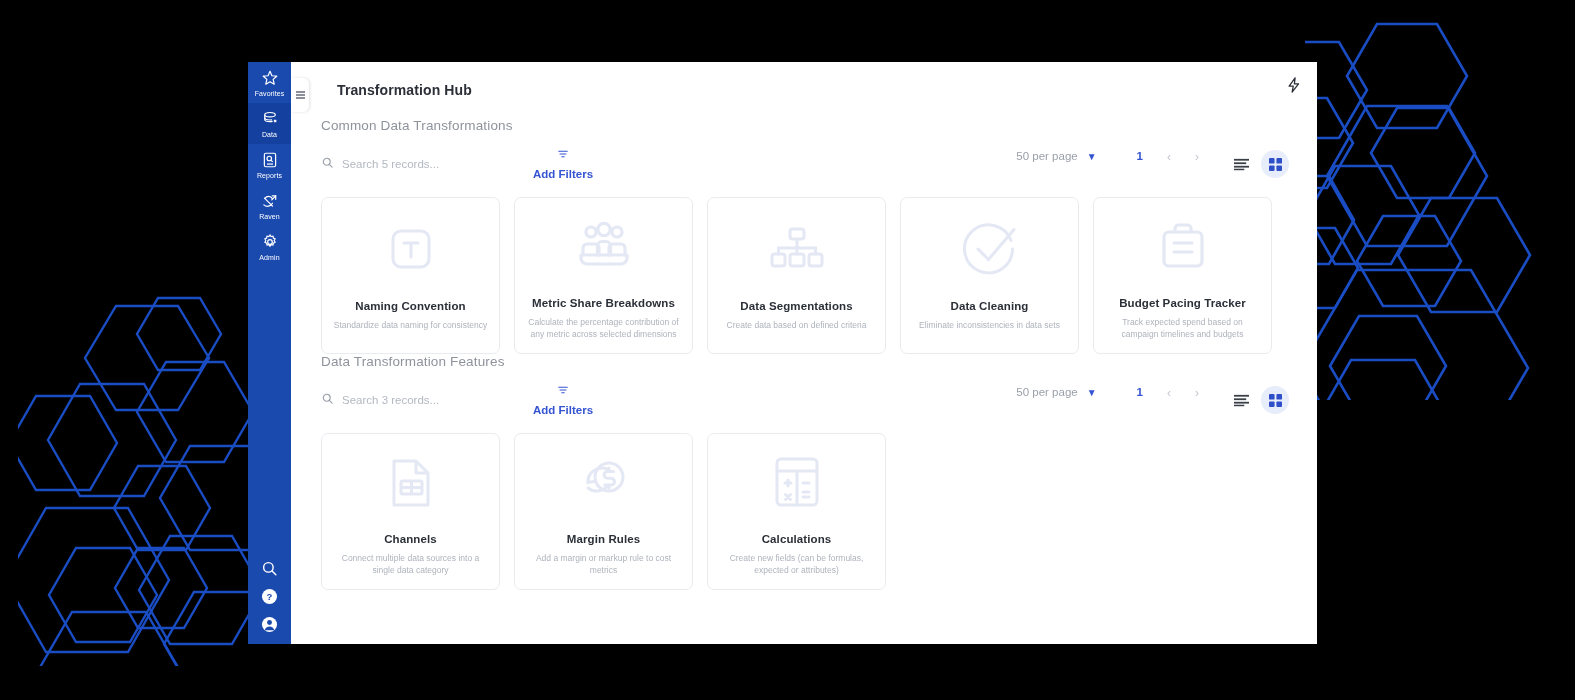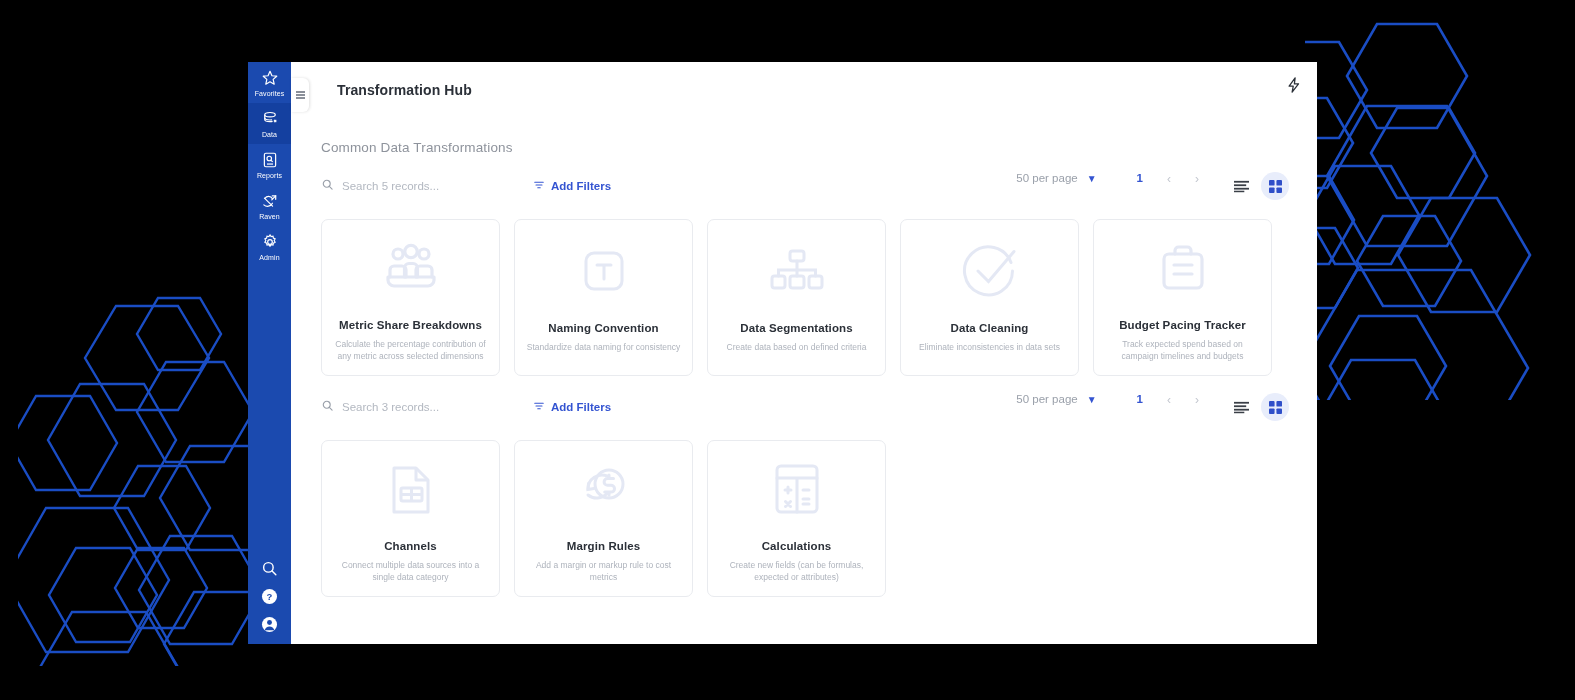--- a/index.html
+++ b/index.html
@@ -64,38 +64,38 @@
     height: 56px; display: flex; align-items: center;
     padding-left: 46px; padding-right: 18px; position: relative;
   }
   #page-title { font-size: 14px; font-weight: 700; color: #2b3038; letter-spacing: .1px; }
   #bolt-btn { position: absolute; right: 14px; top: 14px; width: 18px; height: 20px; cursor: pointer; }
 
   .inner { padding: 0 28px 0 30px; }
 
   .section-title {
     font-size: 13.5px; color: #8e939c; font-weight: 400;
-    letter-spacing: .15px; margin-top: 22px;
+    letter-spacing: .15px; 
   }
 
   
   .toolbar {
     display: flex; align-items: center; height: 34px; margin-top: 14px;
   }
   .search-wrap { display: flex; align-items: center; gap: 8px; width: 190px; }
   .search-wrap svg { flex: 0 0 13px; }
   .search-input {
     border: none; outline: none; background: transparent;
     font-family: "Liberation Sans", sans-serif; font-size: 11.5px; color: #5c6370;
     width: 165px;
   }
   .search-input::placeholder { color: #b3b8c1; }
   .add-filters {
     display: flex; align-items: center; gap: 6px; cursor: pointer;
-    color: #3454D1; font-size: 11.5px; font-weight: 600; margin-left: 22px;
+    color: #3454D1; font-size: 11.5px; font-weight: 600; margin-left: 22px; flex-direction: column;
   }
   .toolbar-right { margin-left: auto; display: flex; align-items: flex-start; gap: 0; }
   .per-page { display:flex; align-items:center; gap:9px; color:#9aa0aa; font-size:11.5px; cursor:pointer; }
   .per-page .caret { color:#3454D1; font-size: 10px; }
   .page-num {
     color:#3454D1; font-size:11.5px; font-weight:600; margin-left:40px; cursor:pointer;
   }
   .pg-arrow { color:#c3c7cf; font-size:12px; margin-left:24px; cursor:pointer; user-select:none; }
   .view-toggle { display:flex; align-items:center; gap:6px; margin-left:28px; }
   .vt-btn {
@@ -312,47 +312,47 @@
                   </svg>
                 </span>
               </div>
             </div>
           </div>
 
           <div class="card-grid">
 
             <div class="card">
               <div class="card-icon">
+                <svg width="56" height="56" viewBox="0 0 56 56" fill="none" stroke="#E4E8F4" stroke-width="3">
+                  <rect x="10" y="10" width="36" height="36" rx="8"></rect>
+                  <path d="M21 22h14M28 22v14" stroke-linecap="round"></path>
+                </svg>
+              </div>
+              <div class="card-title">Naming Convention</div>
+              <div class="card-desc">Standardize data naming for consistency</div>
+            </div>
+
+            <div class="card">
+              <div class="card-icon">
                 <svg width="58" height="52" viewBox="0 0 58 52" fill="none" stroke="#E4E8F4" stroke-width="3.2">
                   <circle cx="16" cy="11" r="5"></circle>
                     <circle cx="29" cy="8.5" r="6.2"></circle>
                     <circle cx="42" cy="11" r="5"></circle>
                   <path d="M8 34v-7a4 4 0 014-4h8a4 4 0 014 4v7" stroke-linecap="round"></path>
                   <path d="M22.5 34v-9a4.5 4.5 0 014.5-4.5h4a4.5 4.5 0 014.5 4.5v9" stroke-linecap="round"></path>
                   <path d="M34 34v-7a4 4 0 014-4h8a4 4 0 014 4v7" stroke-linecap="round"></path>
                   <path d="M6 34h46v3a6 6 0 01-6 6H12a6 6 0 01-6-6z" stroke-linejoin="round"></path>
                 </svg>
               </div>
               <div class="card-title">Metric Share Breakdowns</div>
               <div class="card-desc">Calculate the percentage contribution of any metric across selected dimensions</div>
             </div>
 
             <div class="card">
               <div class="card-icon">
-                <svg width="56" height="56" viewBox="0 0 56 56" fill="none" stroke="#E4E8F4" stroke-width="3">
-                  <rect x="10" y="10" width="36" height="36" rx="8"></rect>
-                  <path d="M21 22h14M28 22v14" stroke-linecap="round"></path>
-                </svg>
-              </div>
-              <div class="card-title">Naming Convention</div>
-              <div class="card-desc">Standardize data naming for consistency</div>
-            </div>
-
-            <div class="card">
-              <div class="card-icon">
                 <svg width="56" height="48" viewBox="0 0 56 48" fill="none" stroke="#E4E8F4" stroke-width="3">
                   <rect x="21" y="4" width="14" height="10" rx="2.5"></rect>
                   <rect x="3" y="29" width="13" height="12" rx="2.5"></rect>
                   <rect x="21" y="29" width="14" height="12" rx="2.5"></rect>
                   <rect x="40" y="29" width="13" height="12" rx="2.5"></rect>
                   <path d="M28 14v15M9.5 29v-6h37v6" stroke-linecap="round"></path>
                 </svg>
               </div>
               <div class="card-title">Data Segmentations</div>
               <div class="card-desc">Create data based on defined criteria</div>
@@ -377,20 +377,21 @@
                   <path d="M18 22h18M18 31h18" stroke-linecap="round"></path>
                 </svg>
               </div>
               <div class="card-title">Budget Pacing Tracker</div>
               <div class="card-desc">Track expected spend based on campaign timelines and budgets</div>
             </div>
           </div>
         </section>
 
         <section>
+          <h2 class="section-title">Data Transformation Features</h2>
 
           <div class="toolbar">
             <div class="search-wrap">
               <span>
                 <svg width="13" height="13" viewBox="0 0 24 24" fill="none" stroke="#9aa0aa" stroke-width="2.1" stroke-linecap="round">
                   <circle cx="10.6" cy="10.6" r="6.4"></circle>
                     <path d="M15.4 15.4L20.5 20.5"></path>
                 </svg>
               </span>
               <input class="search-input" type="text" placeholder="Search 3 records..." style="">

